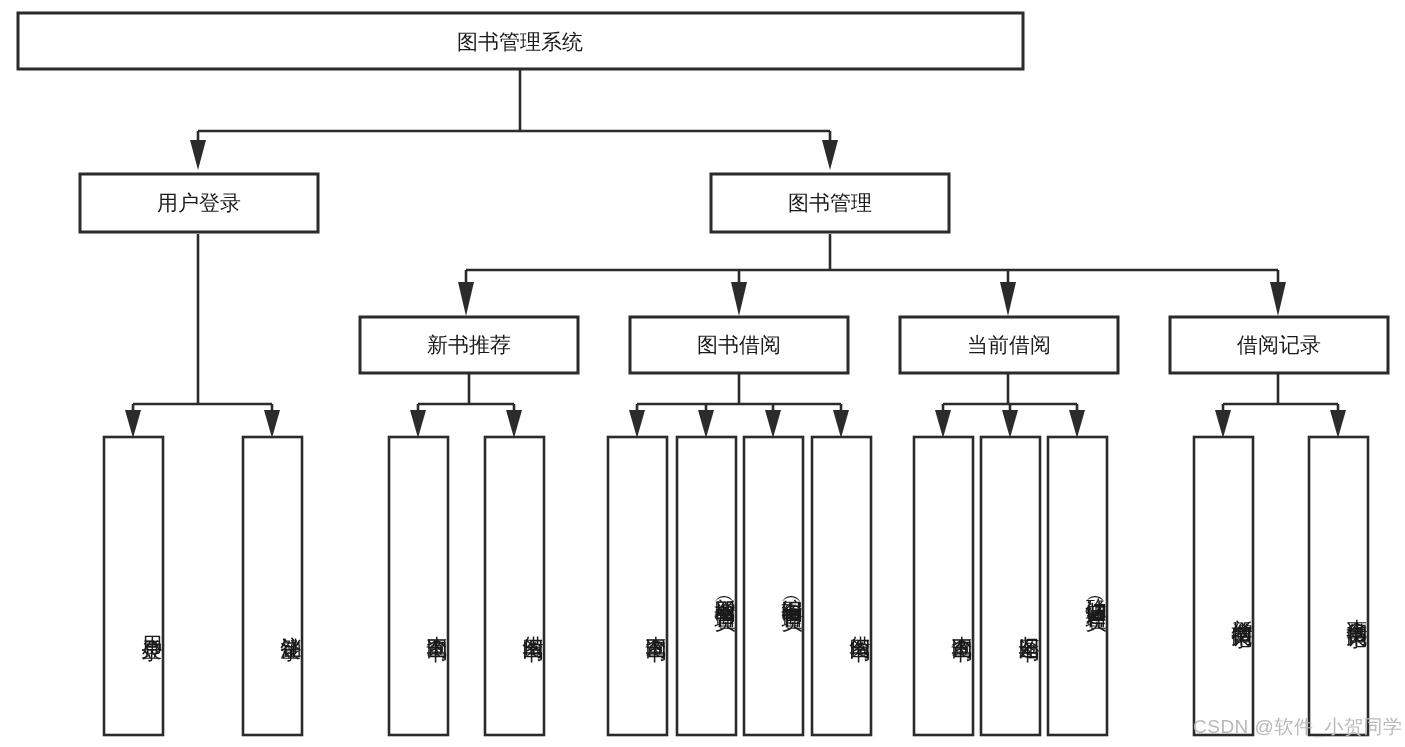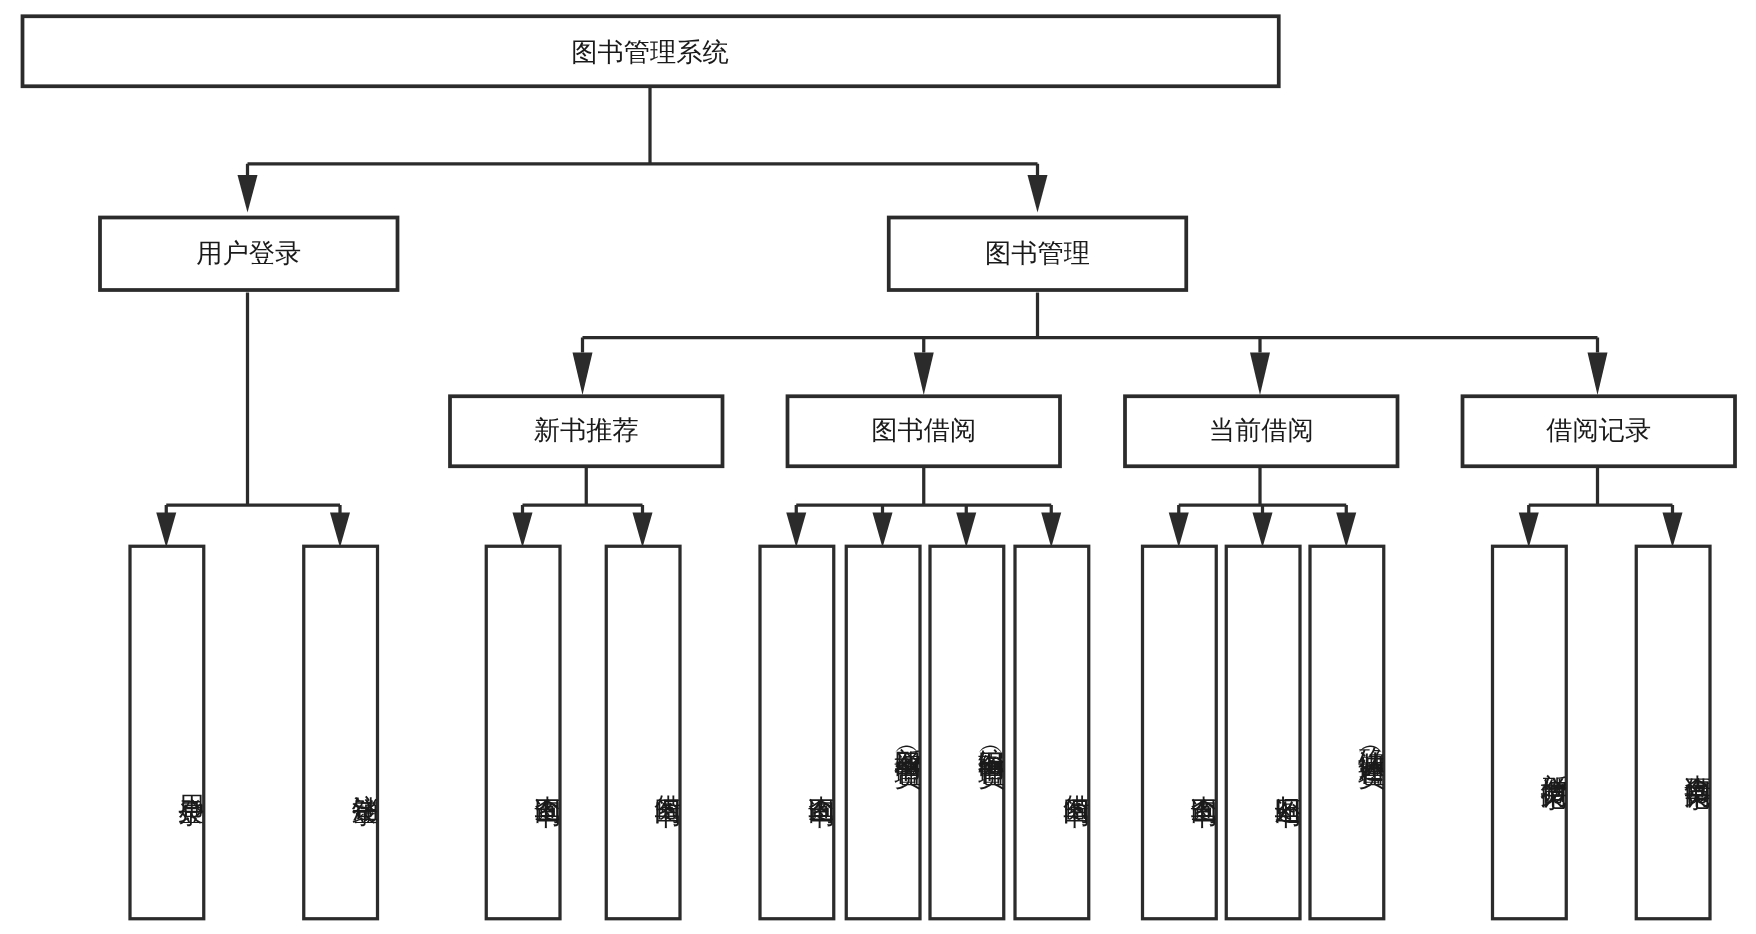--- a/index.html
+++ b/index.html
@@ -251,14 +251,15 @@
   <div class="leaf-label" style="left:744px; top:444px; width:59px; height:291px;">编辑图书（管理员）</div>
   <div class="leaf-label" style="left:812px; top:510px; width:59px; height:225px;">借阅图书</div>
 
   <div class="leaf-label" style="left:914px; top:510px; width:59px; height:225px;">查询图书</div>
   <div class="leaf-label" style="left:981px; top:510px; width:59px; height:225px;">归还图书</div>
   <div class="leaf-label" style="left:1048px; top:444px; width:59px; height:291px;">确认归还（管理员）</div>
 
   <div class="leaf-label" style="left:1194px; top:480px; width:59px; height:255px;">新增借阅记录</div>
   <div class="leaf-label" style="left:1309px; top:480px; width:59px; height:255px;">查询借阅记录</div>
 
+  <div class="watermark" style="left:1193px; top:714px;">CSDN @软件_小贺同学</div>
 
 </div>
 
 </body></html>

